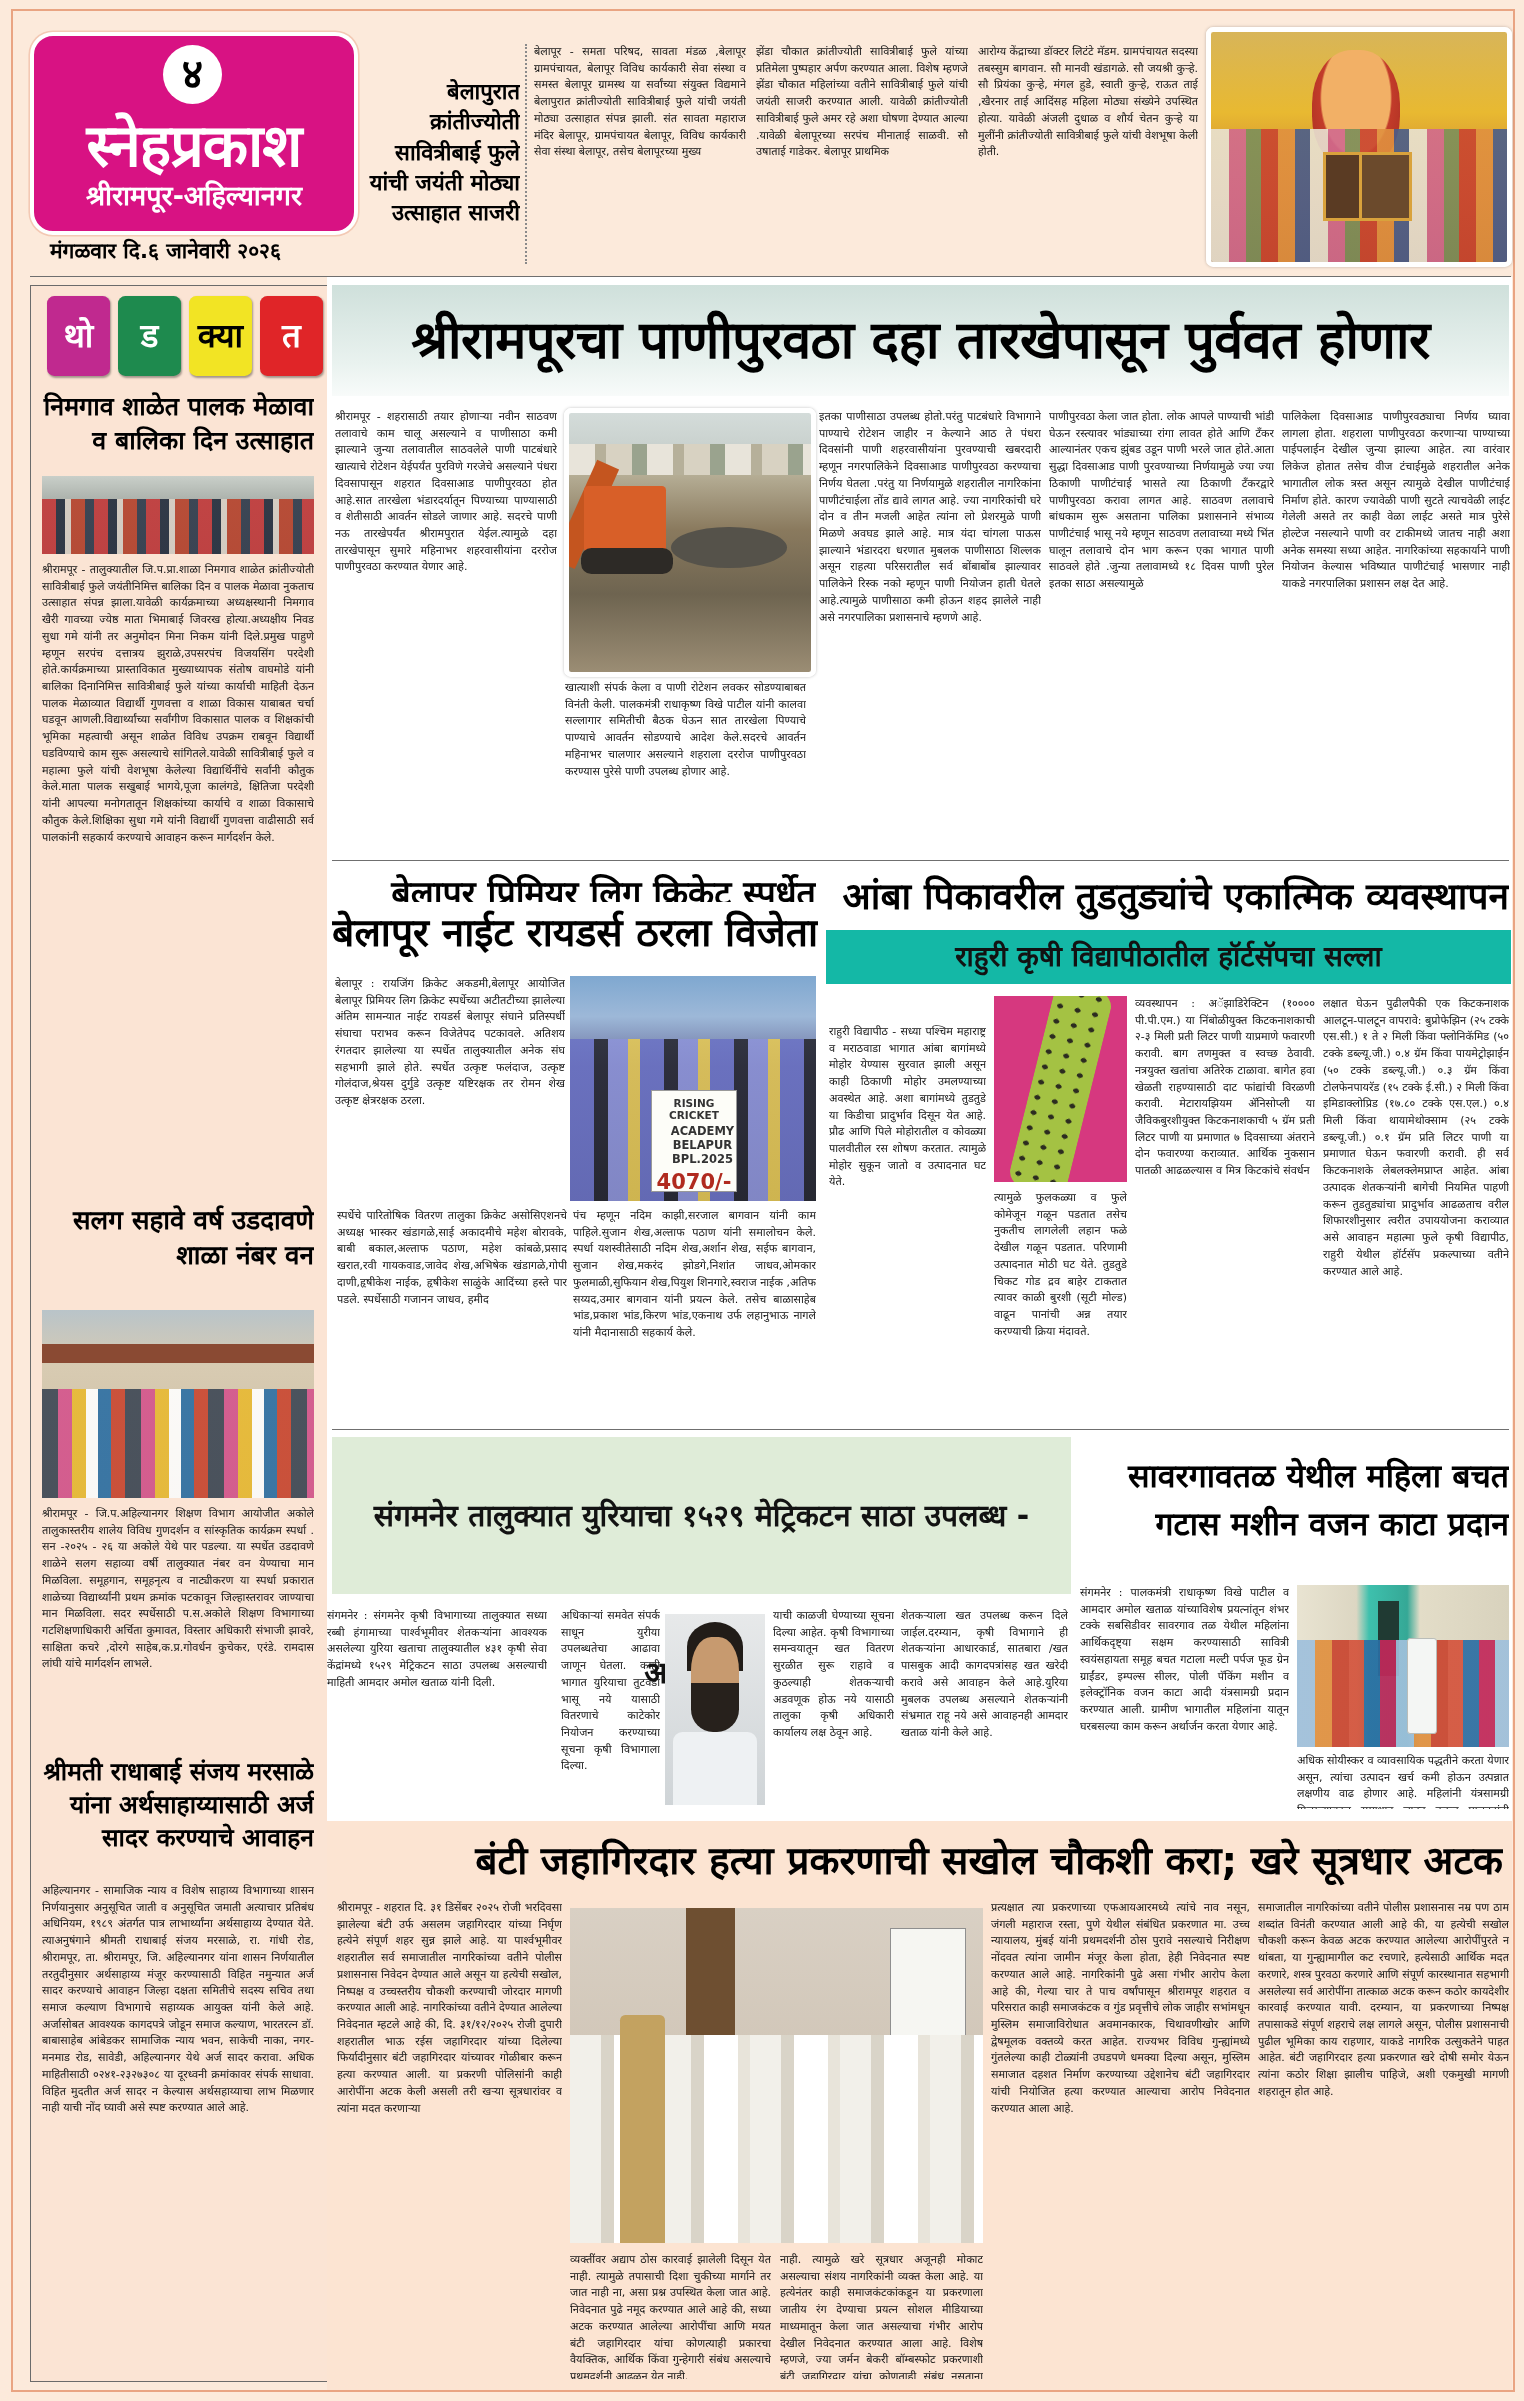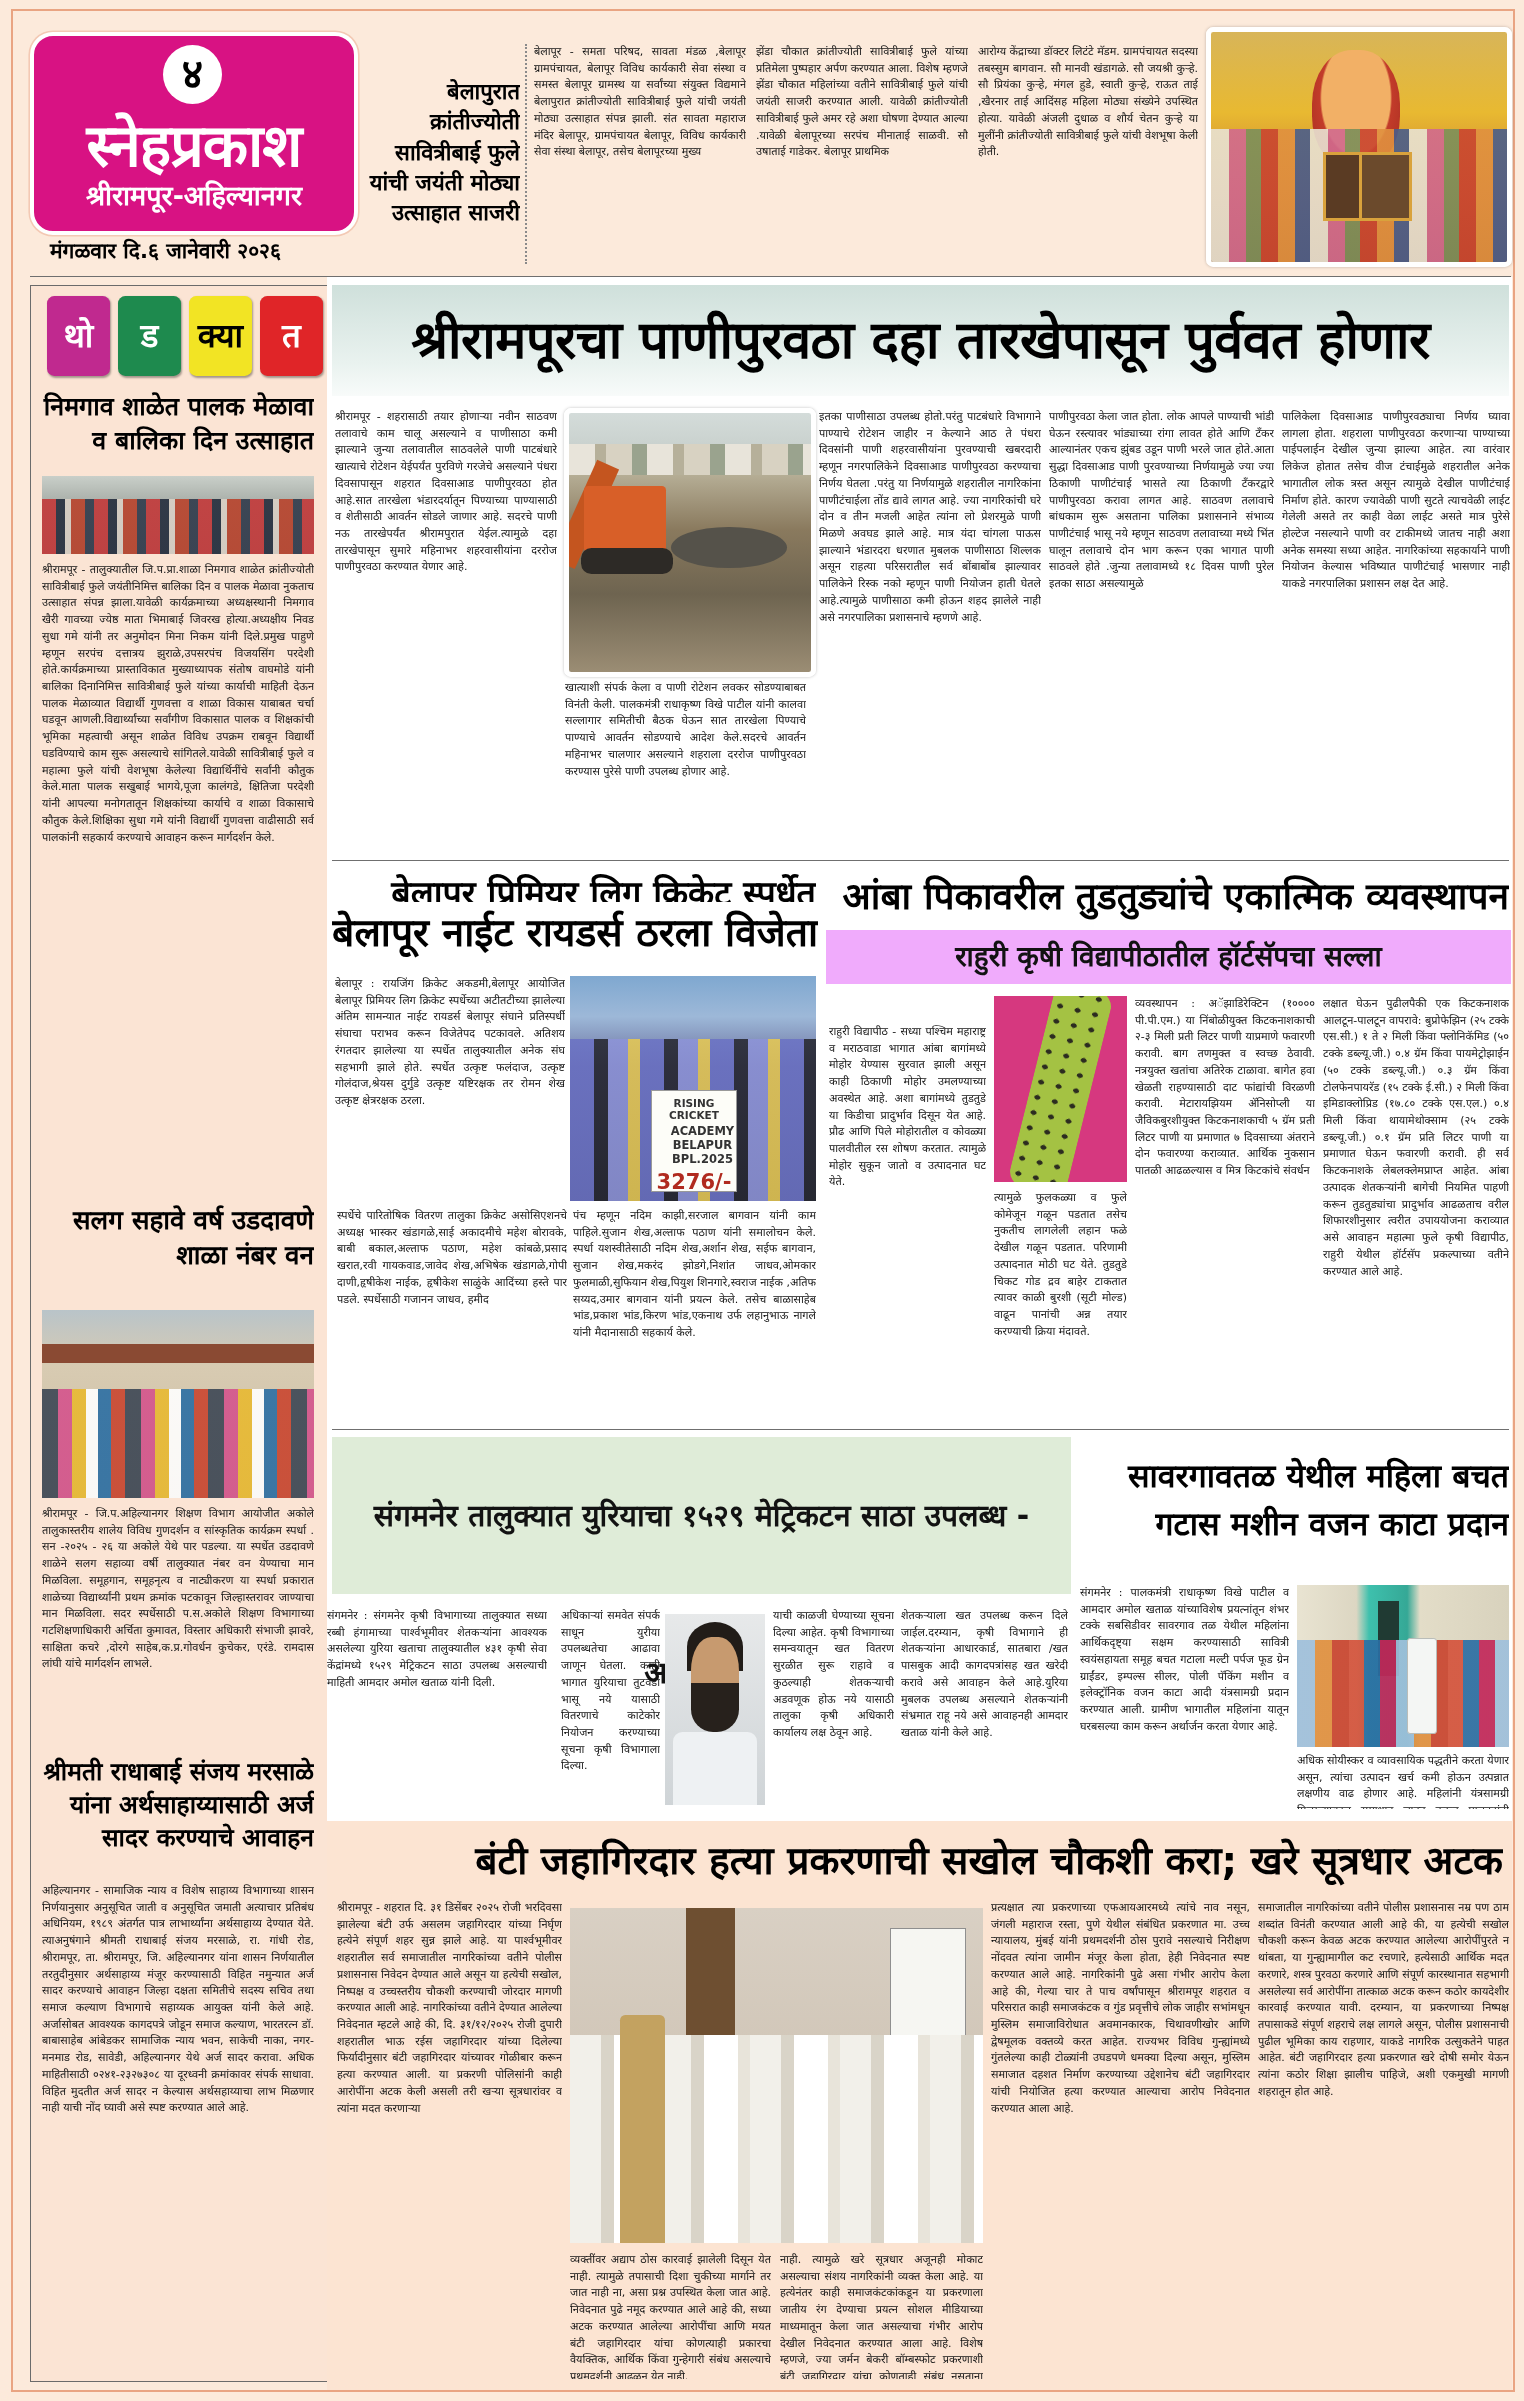--- a/index.html
+++ b/index.html
@@ -24,21 +24,21 @@
   .sidebar{position:absolute;left:30px;top:285px;width:296px;height:2095px;background:#fbe4d4;border:1px solid #6b6b6b;}
   .tile{position:absolute;top:296px;width:63px;height:80px;border-radius:7.3px;box-shadow:1px 1.6px 2.1px rgba(0,0,0,.35);text-align:center;font-size:33px;font-weight:bold;line-height:80px;color:#fff;}
   .t0{left:47px;background:#c0298f;}
   .t1{left:118px;background:#1e8a4e;}
   .t2{left:189px;background:#f2e424;color:#000;}
   .t3{left:260px;background:#e02528;}
   
   .main-white{position:absolute;left:327px;top:277px;width:1185px;height:1544px;background:#ffffff;}
   .lead-band{position:absolute;left:332px;top:285px;width:1177px;height:111px;background:linear-gradient(180deg,#cfe0db 0%,#e9f2ef 70%,#f8fbfa 100%);}
   .lead-band div{width:100%;text-align:center;font-size:52px;font-weight:bold;line-height:111px;color:#000;letter-spacing:-0.5px;}
-  .subband{position:absolute;left:826px;top:930px;width:685px;height:54px;background:#f0abfc;}
+  .subband{position:absolute;left:826px;top:930px;width:685px;height:54px;background:#14b8a6;}
   .subband div{width:100%;text-align:center;font-size:28px;font-weight:bold;line-height:54px;}
   .greenband{position:absolute;left:332px;top:1437px;width:739px;height:157px;background:#dfecd8;}
   .greenband div{width:100%;text-align:center;font-size:30px;font-weight:bold;line-height:157px;}
   .murder-bg{position:absolute;left:327px;top:1821px;width:1185px;height:569px;background:#fce4d2;}
   
   .scene-ceremony{background:linear-gradient(180deg,#d8b559 0%,#e8b931 35%,#c97a33 70%,#8e4f22 100%);}
   .sc-face{position:absolute;left:34%;top:8%;width:30%;height:52%;background:radial-gradient(ellipse at 50% 40%,#f2b066 55%,#c23b2a 58%,#a32c1e 100%);border-radius:45%;}
   .sc-crowd{position:absolute;left:0;bottom:0;width:100%;height:58%;background:repeating-linear-gradient(90deg,#e8e2d2 0 18px,#d16a8e 18px 35px,#7c8f5a 35px 50px,#c9452f 50px 67px,#e0903f 67px 84px,#4a5d8a 84px 99px);opacity:.9;}
   .sc-frames{position:absolute;left:38%;bottom:18%;width:47px;height:63px;background:#5a3b23;border:3.1px solid #d9a23c;}
   .sc-frames2{position:absolute;left:50%;bottom:18%;width:47px;height:63px;background:#6b4a2c;border:3.1px solid #d9a23c;}
@@ -144,21 +144,21 @@
   <div class="hline" style="left:332px;top:860px;width:1177px;"></div>
 
   <div class="hc" style="left:337px;top:869px;width:479px;height:33px;font-size:34px;text-decoration:underline;">बेलापूर प्रिमियर लिग क्रिकेट स्पर्धेत</div>
   <div class="hc" style="left:332px;top:904px;width:486px;height:58px;font-size:39px;">बेलापूर नाईट रायडर्स ठरला विजेता संघ</div>
   <div class="col" style="left:335px;top:976px;width:230px;height:225px;">बेलापूर : रायजिंग क्रिकेट अकडमी,बेलापूर आयोजित बेलापूर प्रिमियर लिग क्रिकेट स्पर्धेच्या अटीतटीच्या झालेल्या अंतिम सामन्यात नाईट रायडर्स बेलापूर संघाने प्रतिस्पर्धी संघाचा पराभव करून विजेतेपद पटकावले. अतिशय रंगतदार झालेल्या या स्पर्धेत तालुक्यातील अनेक संघ सहभागी झाले होते. स्पर्धेत उत्कृष्ट फलंदाज, उत्कृष्ट गोलंदाज,श्रेयस दुर्गुडे उत्कृष्ट यष्टिरक्षक तर रोमन शेख उत्कृष्ट क्षेत्ररक्षक ठरला.</div>
   <div class="photo scene-cricket" style="left:570px;top:976px;width:246px;height:225px;">
     <div class="ck-team"></div>
     <div class="ck-banner">
       <div class="b1">RISING CRICKET</div>
       <div class="b2">ACADEMY BELAPUR BPL.2025</div>
-      <div class="b3">3276/-</div>
+      <div class="b3">4070/-</div>
     </div>
   </div>
   <div class="col" style="left:337px;top:1208px;width:230px;height:213px;">स्पर्धेचे पारितोषिक वितरण तालुका क्रिकेट असोसिएशनचे अध्यक्ष भास्कर खंडागळे,साई अकादमीचे महेश बोरावके, बाबी बकाल,अल्ताफ पठाण, महेश कांबळे,प्रसाद खरात,रवी गायकवाड,जावेद शेख,अभिषेक खंडागळे,गोपी दाणी,हृषीकेश नाईक, हृषीकेश साळुंके आदिंच्या हस्ते पार पडले. स्पर्धेसाठी गजानन जाधव, हमीद</div>
   <div class="col" style="left:573px;top:1208px;width:243px;height:213px;">पंच म्हणून नदिम काझी,सरजाल बागवान यांनी काम पाहिले.सुजान शेख,अल्ताफ पठाण यांनी समालोचन केले. स्पर्धा यशस्वीतेसाठी नदिम शेख,अर्शान शेख, सईफ बागवान, सुजान शेख,मकरंद झोडगे,निशांत जाधव,ओमकार फुलमाळी,सुफियान शेख,पियुश शिनगारे,स्वराज नाईक ,अतिफ सय्यद,उमार बागवान यांनी प्रयत्न केले. तसेच बाळासाहेब भांड,प्रकाश भांड,किरण भांड,एकनाथ उर्फ लहानुभाऊ नागले यांनी मैदानासाठी सहकार्य केले.</div>
 
   <div class="hc" style="left:829px;top:869px;width:680px;height:56px;font-size:37px;">आंबा पिकावरील तुडतुड्यांचे एकात्मिक व्यवस्थापन असे करा</div>
   <div class="subband">
     <div>राहुरी कृषी विद्यापीठातील हॉर्टसॅपचा सल्ला</div>
   </div>
   <div class="col" style="left:829px;top:1024px;width:157px;height:416px;">राहुरी विद्यापीठ - सध्या पश्चिम महाराष्ट्र व मराठवाडा भागात आंबा बागांमध्ये मोहोर येण्यास सुरवात झाली असून काही ठिकाणी मोहोर उमलण्याच्या अवस्थेत आहे. अशा बागांमध्ये तुडतुडे या किडीचा प्रादुर्भाव दिसून येत आहे. प्रौढ आणि पिले मोहोरातील व कोवळ्या पालवीतील रस शोषण करतात. त्यामुळे मोहोर सुकून जातो व उत्पादनात घट येते.</div>

